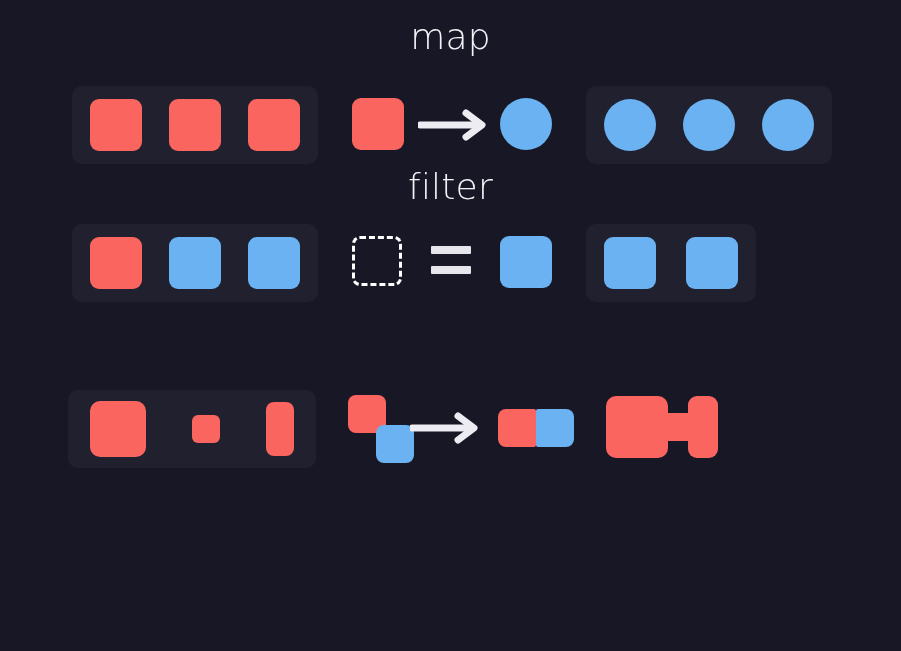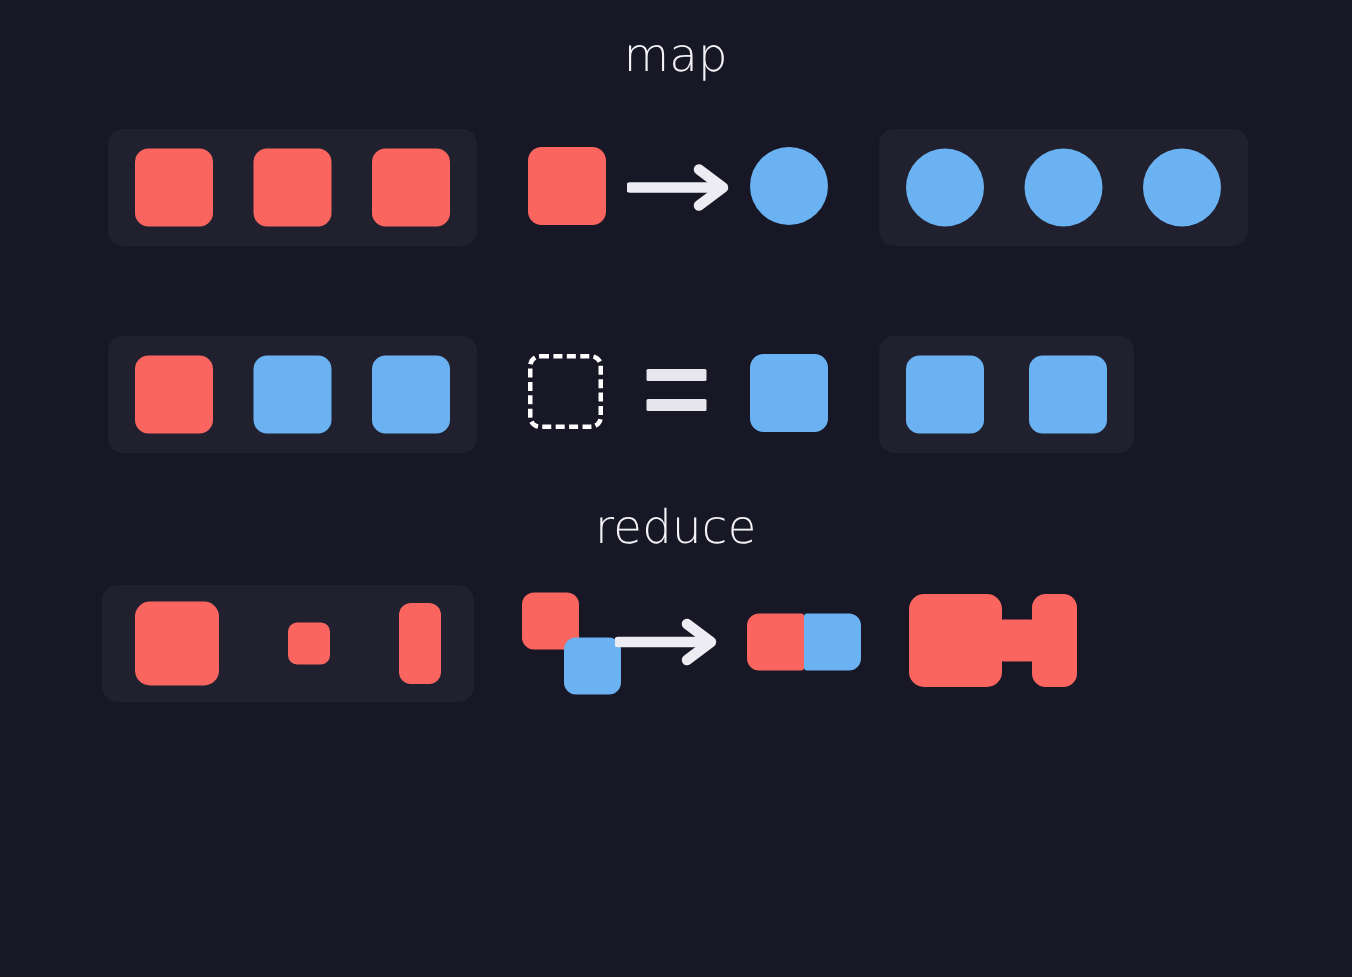--- a/index.html
+++ b/index.html
@@ -32,21 +32,21 @@
   .row-reduce { top: 327px; height: 150px; }
   .row-find   { top: 477px; height: 150px; }
 
   .row-label {
     position: absolute;
     top: 0;
     left: 0;
     width: 901px;
     text-align: center;
     color: #f2f2f7;
-    font-size: 31px;
+    font-size: 36px;
     line-height: 50px;
     font-weight: 300;
     letter-spacing: 0.2px;
     font-family: "DejaVu Sans", "Liberation Sans", sans-serif;
     white-space: nowrap;
   }
 
   
   .panel {
     position: absolute;
@@ -171,20 +171,21 @@
     <div class="tok circle c-blue" style="position:absolute; left:500px; top:86px;"></div>
 
     <div class="panel" style="left:586px; top:74px; width:246px; height:78px; padding:0 18px; justify-content:space-between;">
       <div class="tok circle c-blue"></div>
       <div class="tok circle c-blue"></div>
       <div class="tok circle c-blue"></div>
     </div>
   </div>
 
   <div class="row row-filter">
+    <div class="row-label">filter</div>
 
     <div class="panel" style="left:72px; top:62px; width:246px; height:78px; padding:0 18px; justify-content:space-between;">
       <div class="tok sq c-red"></div>
       <div class="tok sq c-blue"></div>
       <div class="tok sq c-blue"></div>
     </div>
 
     <div class="tok dashed" style="position:absolute; left:352px; top:74px;"></div>
 
     <div class="equals" style="left:431px; top:84px;">
@@ -194,21 +195,20 @@
 
     <div class="tok sq c-blue" style="position:absolute; left:500px; top:74px;"></div>
 
     <div class="panel" style="left:586px; top:62px; width:170px; height:78px; padding:0 18px; justify-content:space-between;">
       <div class="tok sq c-blue"></div>
       <div class="tok sq c-blue"></div>
     </div>
   </div>
 
   <div class="row row-reduce">
-    <div class="row-label">reduce</div>
 
     <div class="panel" style="left:68px; top:63px; width:248px; height:78px; padding:0 22px; justify-content:space-between;">
       <div class="tok reduce-big c-red"></div>
       <div class="tok reduce-small c-red"></div>
       <div class="tok reduce-tall c-red"></div>
     </div>
 
     <div class="stack-pair" style="left:348px; top:68px;">
       <div class="a c-red"></div>
       <div class="b c-blue"></div>

